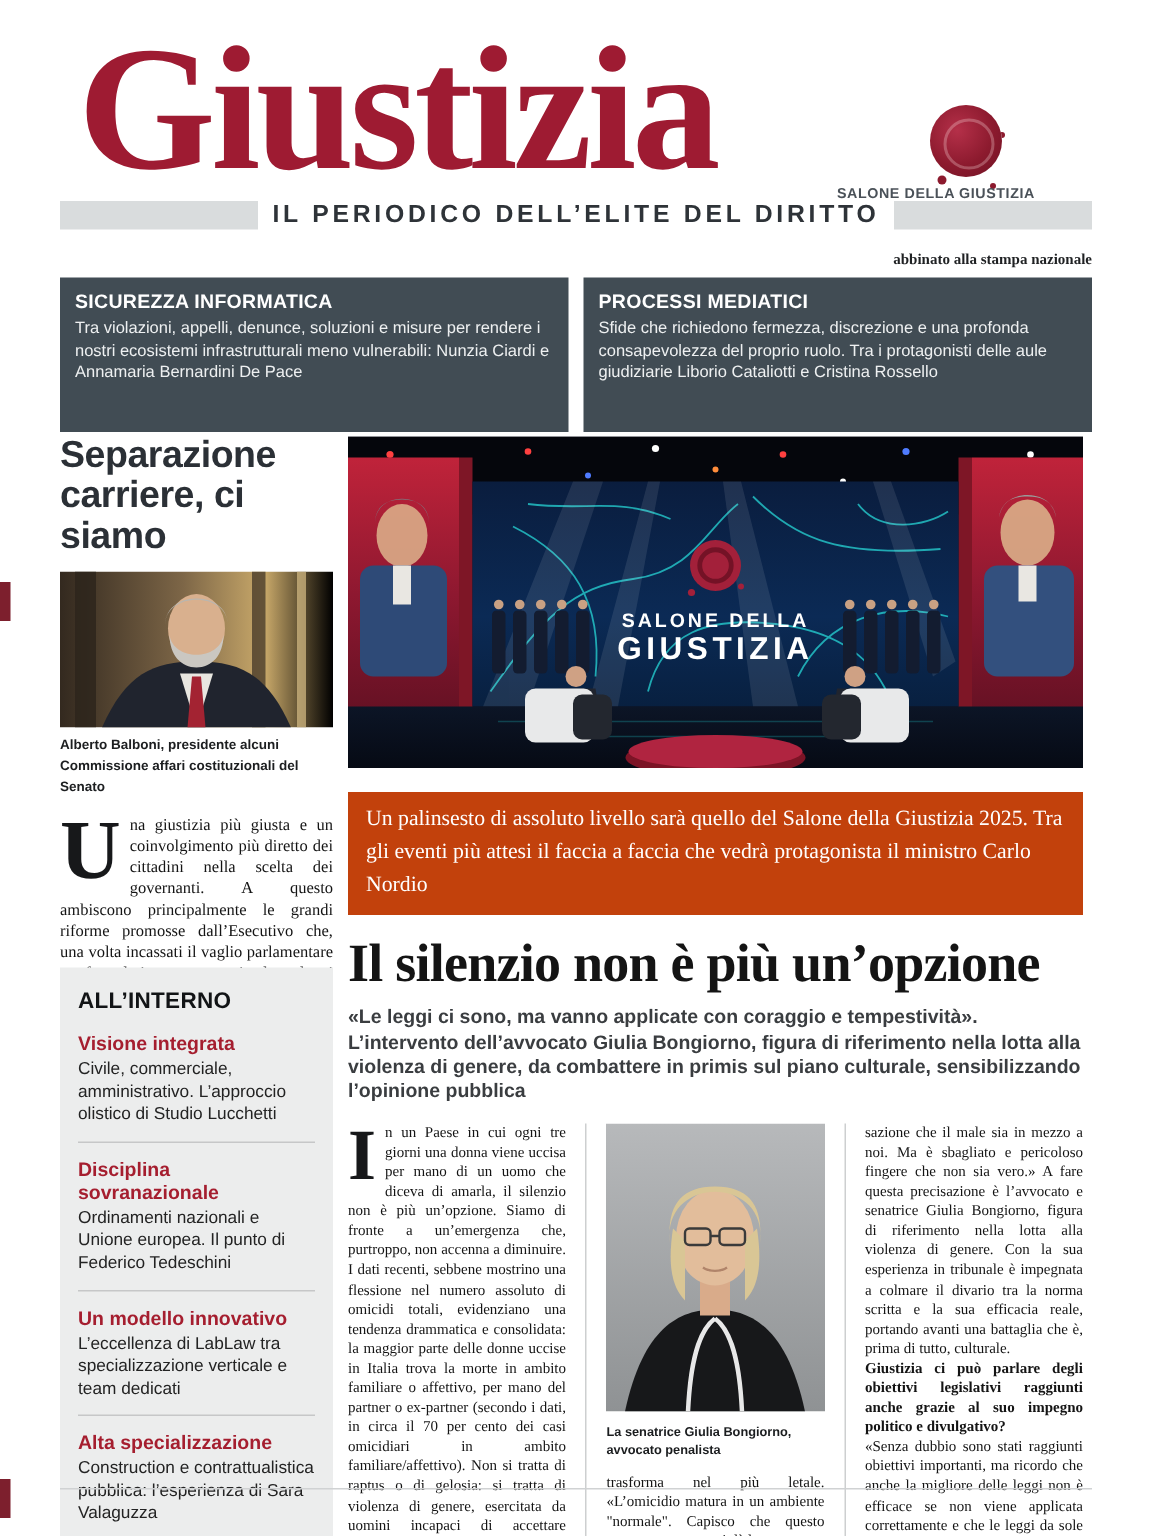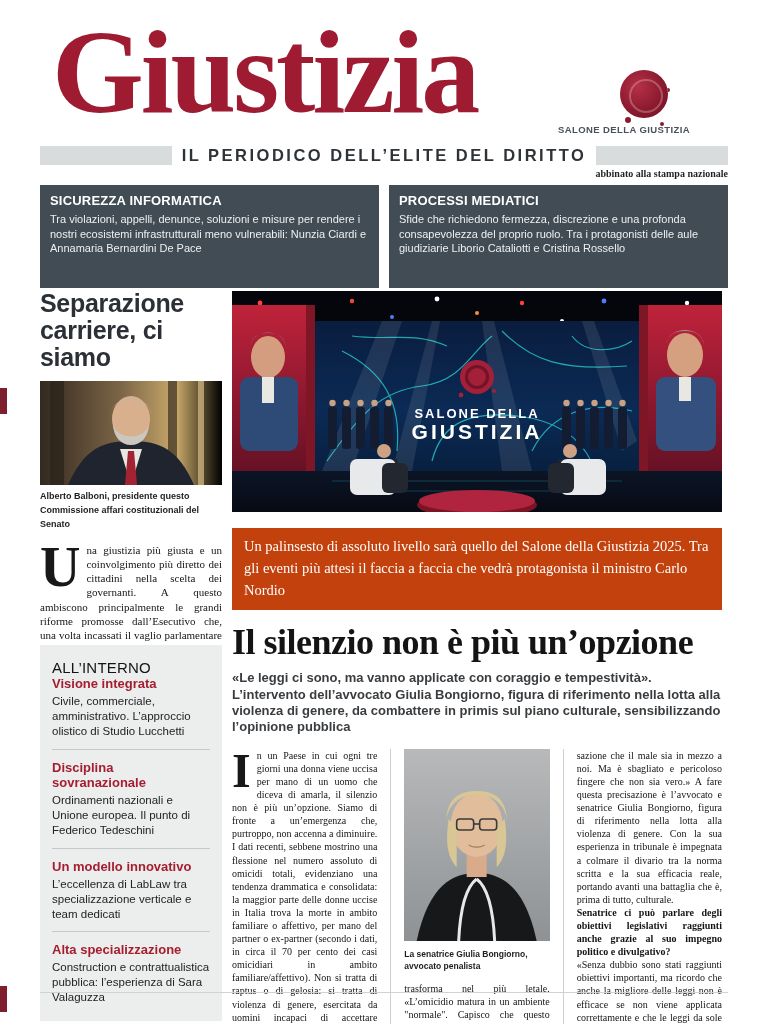--- a/index.html
+++ b/index.html
@@ -27,21 +27,21 @@
     box-shadow:-16px 26px 0 -21px #8c1a2e, 18px 30px 0 -22px #8c1a2e, 24px -4px 0 -22px #8c1a2e, -22px 2px 0 -22px #8c1a2e;
   }
   .seal::after {
     content:""; position:absolute; left:9px; top:9px; width:30px; height:30px; border-radius:50%;
     border:2px solid rgba(255,230,230,.28);
   }
   .seal-label {
     position:absolute; right:40px; top:124px; width:170px; 
     font-size:9.5px; font-weight:800; letter-spacing:.4px; color:#4a5158;
   }
-  .tagline-row { position:absolute; left:40px; top:146px; width:688px; display:flex; align-items:center; gap:10px; }
+  .tagline-row { position:absolute; left:40px; top:134px; width:688px; display:flex; align-items:center; gap:10px; }
   .tagline-bar { flex:1; height:19px; background:#d9dcdd; }
   .tagline { white-space:nowrap; font-size:16.5px; font-weight:700; letter-spacing:2.5px; color:#2e3338; }
   .abbinato {
     position:absolute; right:40px; top:168px;
     font-family:"Liberation Serif","DejaVu Serif",serif; font-weight:bold; font-size:10px; color:#1f2123;
   }
 
   
   .top-boxes { position:absolute; left:40px; top:185px; width:688px; display:flex; gap:10px; }
   .top-box { flex:1; background:#414c54; color:#fff; padding:8px 10px 9px; min-height:103px; }
@@ -57,21 +57,21 @@
     font-family:"Liberation Serif","DejaVu Serif",serif; font-size:11px; line-height:1.29;
     text-align:justify; color:#141414;
   }
   .dropcap-u {
     float:left; font-family:"Liberation Serif","DejaVu Serif",serif; font-weight:800;
     font-size:56px; line-height:.78; padding:3px 6px 0 0; color:#17181a;
   }
   .segue { text-align:right; font-size:9.5px; font-weight:800; color:#1b1d1f; margin-top:6px; }
 
   .interno { position:absolute; left:40px; top:645px; width:182px; background:#eceded; padding:14px 12px 16px; }
-  .interno h3 { font-size:15px; font-weight:400; letter-spacing:.2px; color:#121416; }
+  .interno h3 { font-size:15px; font-weight:700; letter-spacing:.2px; color:#121416; margin-bottom:12px; }
   .interno-item h4 { font-size:13px; font-weight:800; color:#a51e2f; margin-bottom:3px; }
   .interno-item p { font-size:11.5px; line-height:1.3; color:#232323; }
   .interno-sep { border:none; border-top:1px solid #c6c7c8; margin:10px 0; }
 
   
   .main-story { position:absolute; left:232px; top:291px; width:490px; }
   .studio { display:block; width:490px; height:221px; }
   .photo-bar {
     background:#c2410c; color:#fff; padding:8px 12px 9px;
     font-family:"Liberation Serif","DejaVu Serif",serif; font-size:14.5px; line-height:1.5;margin-top:16px;
@@ -147,21 +147,21 @@
       <rect x="128" y="0" width="9" height="104" fill="#4a3c2b" opacity=".8"></rect>
       <rect x="158" y="0" width="6" height="104" fill="#d7bd86" opacity=".7"></rect>
       <path d="M28,104 C44,68 62,60 91,60 C120,60 138,68 154,104 Z" fill="#20242e"></path>
       <path d="M80,68 L91,104 L102,68 Z" fill="#e8e6e0"></path>
       <path d="M88,70 L94,70 L97,104 L85,104 Z" fill="#a32332"></path>
       <ellipse cx="91" cy="38" rx="19" ry="23" fill="#d9b08e"></ellipse>
       <path d="M70,36 C70,13 112,13 112,36 C112,26 104,18 91,18 C78,18 70,26 70,36 Z" fill="#b9b6b0"></path>
       <path d="M73,42 C75,60 107,60 109,42 C109,56 101,64 91,64 C81,64 73,56 73,42 Z" fill="#cac7c1"></path>
     </svg>
 
-    <p class="caption1">Alberto Balboni, presidente questo Commissione affari costituzionali del Senato</p>
+    <p class="caption1">Alberto Balboni, presidente alcuni Commissione affari costituzionali del Senato</p>
 
     <p class="left-body">
       <span class="dropcap-u">U</span><span>na giustizia più giusta e un coinvolgimento più diretto dei cittadini nella scelta dei governanti. A questo ambiscono principalmente le grandi riforme promosse dall’Esecutivo che, una volta incassati il vaglio parlamentare e referendario, puntano a rivedere alcuni capitoli della Costituzione. Alcune più indietro, ad esempio quella sul cosiddetto premierato.</span>
     </p>
     <p class="segue">&gt;&gt;&gt; segue a pagina 6</p>
   </aside>
 
   <div class="interno">
     <h3>ALL’INTERNO</h3>
     <div class="interno-item">
@@ -347,21 +347,21 @@
             <line x1="73" y1="75" x2="79" y2="75"></line>
           </g>
           <path d="M68,96 C72,99 80,99 84,96" stroke="#b0846a" stroke-width="1.5" fill="none"></path>
         </svg>
         <p class="caption2">La senatrice Giulia Bongiorno, avvocato penalista</p>
         <p class="coltext">trasforma nel più letale. «L’omicidio matura in un ambiente "normale". Capisco che questo possa spaventare: ci dà la sen-</p>
       </div>
 
       <div class="col col3">
         <p class="coltext">sazione che il male sia in mezzo a noi. Ma è sbagliato e pericoloso fingere che non sia vero.» A fare questa precisazione è l’avvocato e senatrice Giulia Bongiorno, figura di riferimento nella lotta alla violenza di genere. Con la sua esperienza in tribunale è impegnata a colmare il divario tra la norma scritta e la sua efficacia reale, portando avanti una battaglia che è, prima di tutto, culturale.</p>
-        <p class="coltext q-bold">Senatrice ci può parlare degli obiettivi legislativi raggiunti anche grazie al suo impegno politico e divulgativo?</p>
+        <p class="coltext q-bold">Giustizia ci può parlare degli obiettivi legislativi raggiunti anche grazie al suo impegno politico e divulgativo?</p>
         <p class="coltext">«Senza dubbio sono stati raggiunti obiettivi importanti, ma ricordo che anche la migliore delle leggi non è efficace se non viene applicata correttamente e che le leggi da sole non bastano a generare quel cambiamento più vasto, di tipo culturale, che senz’altro possono e devono accompagnare.</p>
 
       </div>
     </div>
   </section>
 
   <div class="footer-rule"></div>
 </div>
 
 </body></html>

